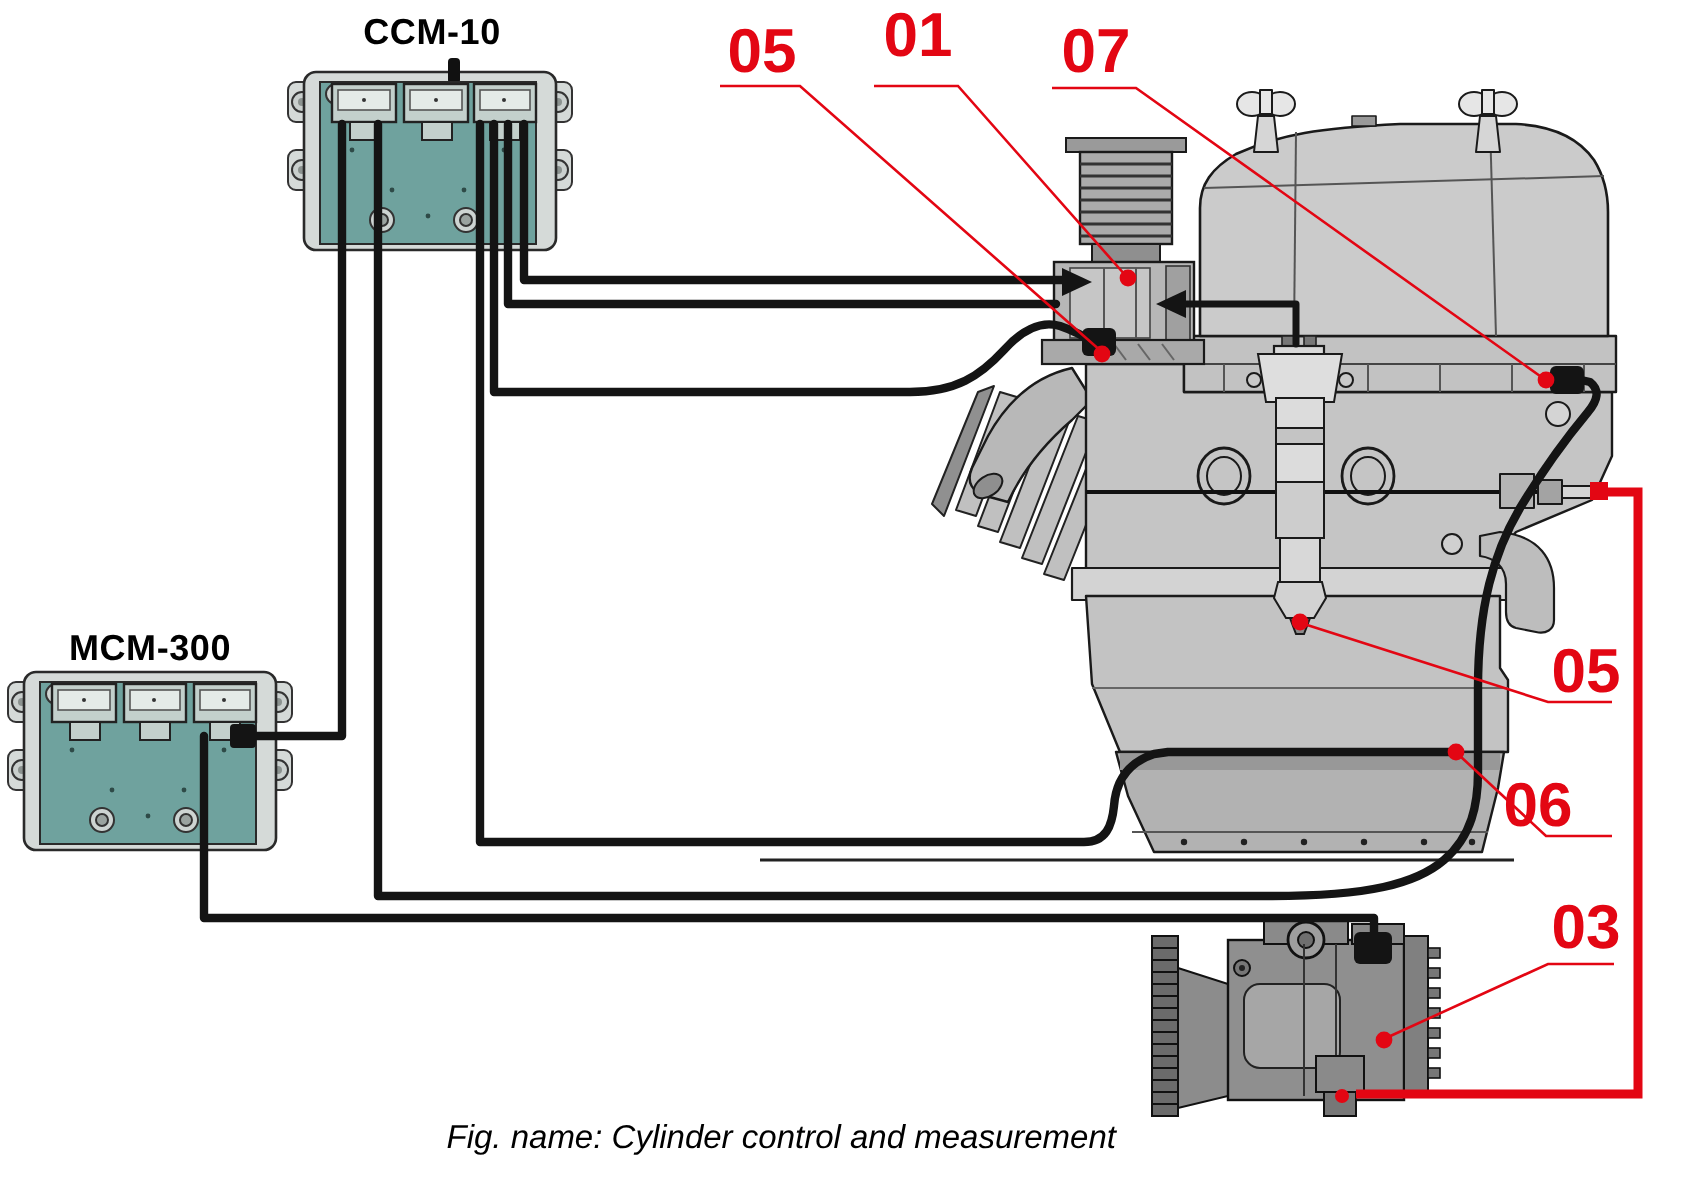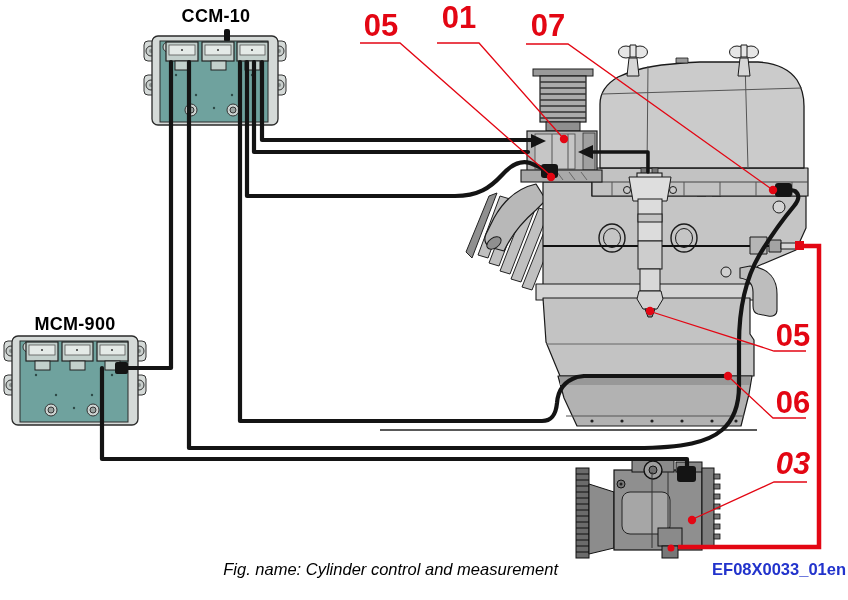--- a/index.html
+++ b/index.html
@@ -351,25 +351,24 @@
     <circle cx="551" cy="177" r="4.2"></circle>
     <circle cx="773" cy="190" r="4.2"></circle>
     <circle cx="650" cy="311" r="4.2"></circle>
     <circle cx="728" cy="376" r="4.2"></circle>
     <circle cx="692" cy="520" r="4.2"></circle>
   </g>
 </svg>
 
 <div class="module-title" style="left:155px;top:6px;width:122px;">CCM-10</div>
 
-<div class="module-title" style="left:14px;top:314px;width:122px;">MCM-900</div>
+<div class="module-title" style="left:14px;top:314px;width:122px;">MCM-300</div>
 
 <div class="callout-label" style="left:360px;top:13px;">05</div>
 <div class="callout-label" style="left:438px;top:5px;">01</div>
 <div class="callout-label" style="left:527px;top:13px;">07</div>
 <div class="callout-label" style="left:772px;top:323px;">05</div>
-<div class="callout-label" style="left:772px;top:390px;">06</div>
-<div class="callout-label" style="left:772px;top:451px;font-style:italic;">03</div>
+<div class="callout-label" style="left:748px;top:390px;">06</div>
+<div class="callout-label" style="left:772px;top:451px;">03</div>
 
 <div class="fig-caption">Fig. name: Cylinder control and measurement</div>
-<div class="fig-code">EF08X0033_01en</div>
 
 </div>
 
 </body></html>

